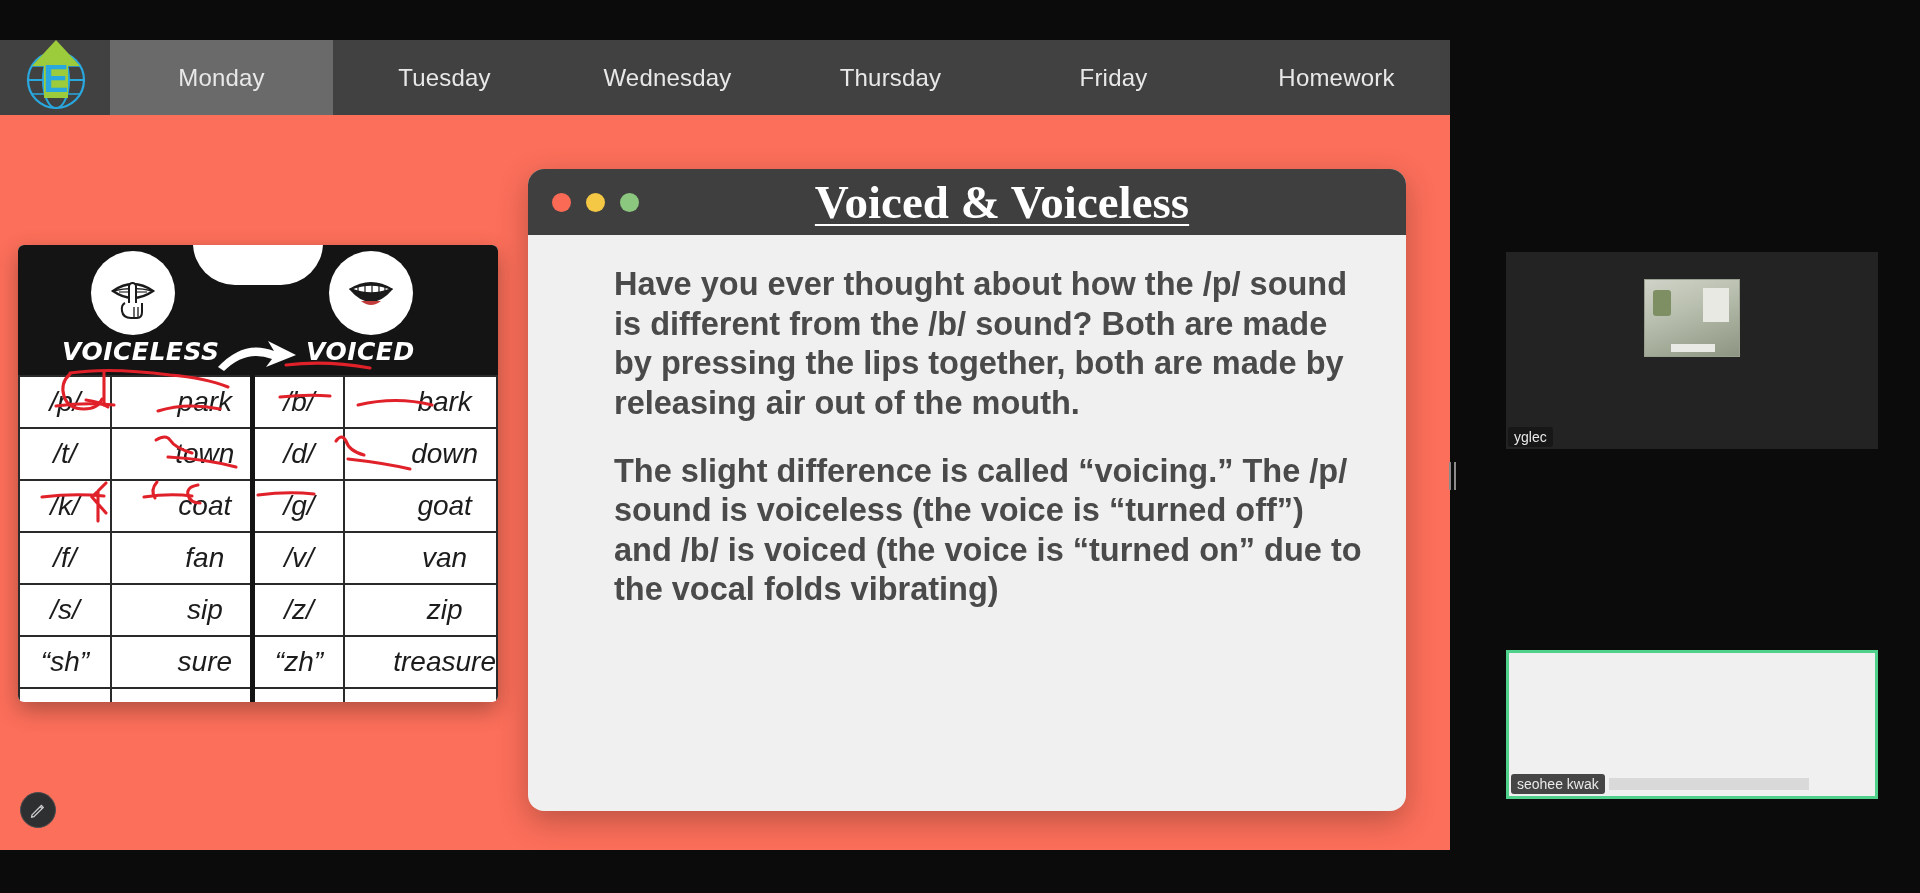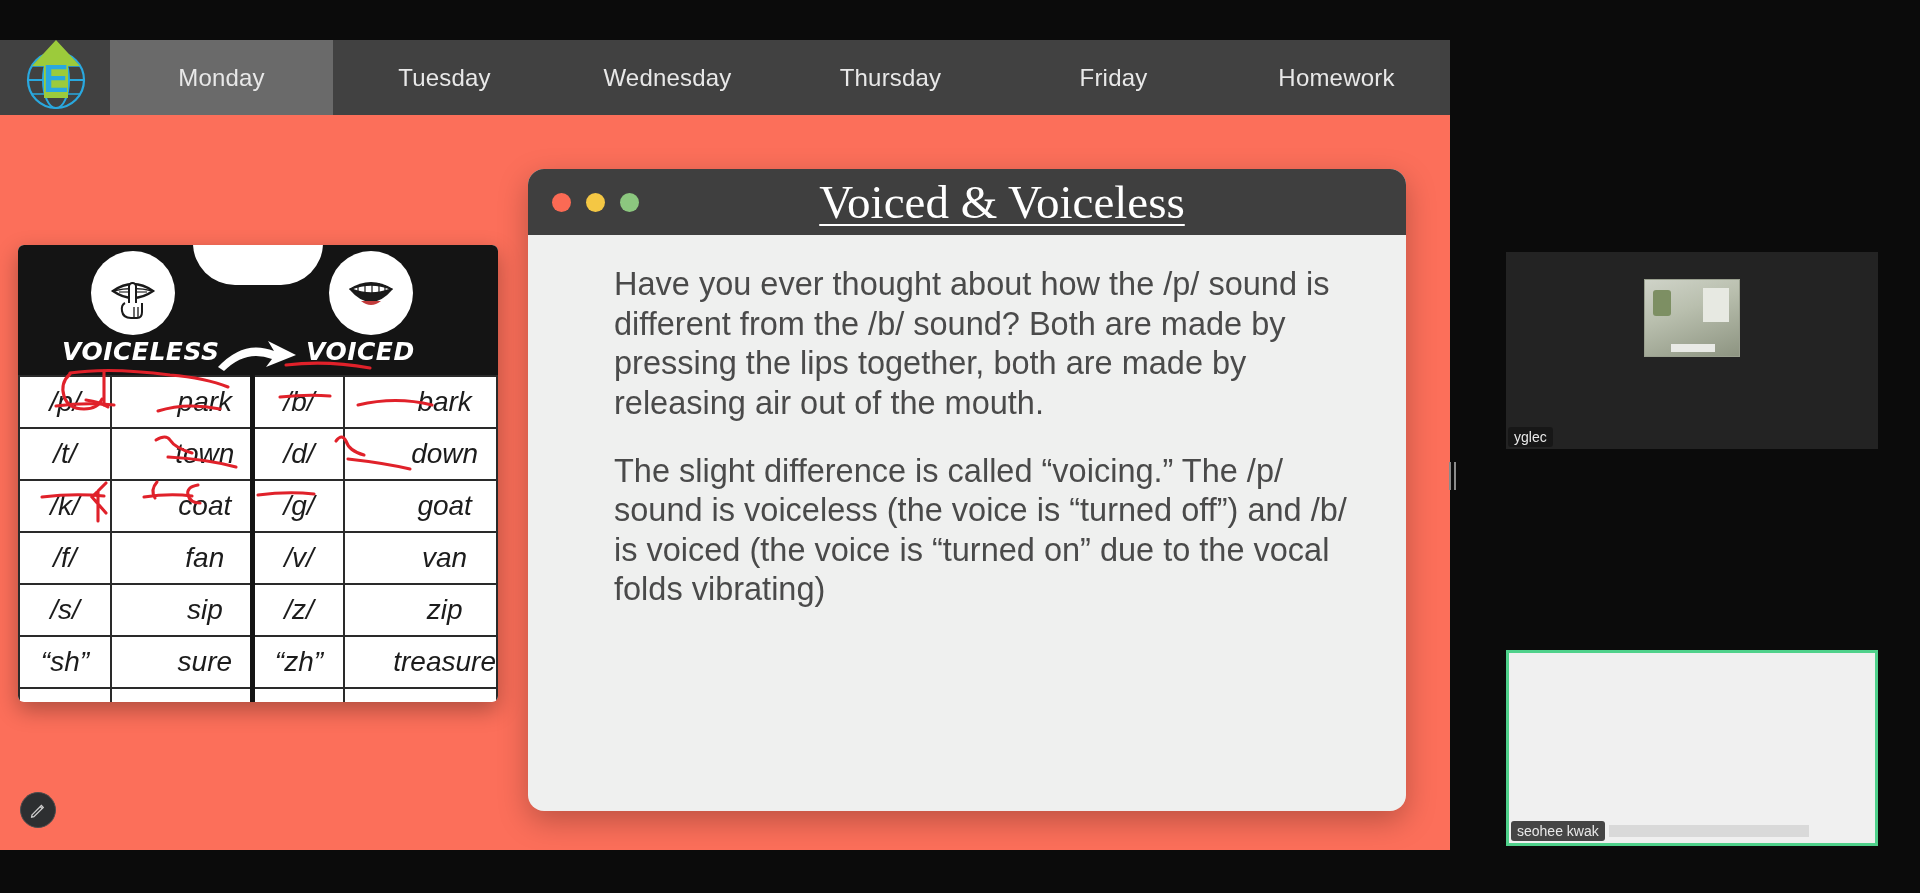--- a/index.html
+++ b/index.html
@@ -32,20 +32,21 @@
   #logo-slot { width: 110px; height: 75px; position: relative; flex: 0 0 auto; }
   #logo-slot svg { position: absolute; left: 14px; top: -4px; }
 
   
   #slide-card {
     position: absolute; left: 528px; top: 129px;
     width: 878px; height: 642px;
     border-radius: 16px; overflow: hidden;
     box-shadow: 0 10px 30px rgba(0,0,0,.25);
     background: #eff0ef;
+    font-weight: bold;
   }
   #slide-titlebar {
     height: 66px; background: #3f3f3f; position: relative;
     display: flex; align-items: center;
   }
   .dots { position: absolute; left: 24px; top: 24px; display: flex; gap: 15px; }
   .dot { width: 19px; height: 19px; border-radius: 50%; }
   .dot.red { background: #fb6a54; }
   .dot.yellow { background: #f4c744; }
   .dot.green { background: #8cc77f; }
@@ -128,21 +129,21 @@
   .tile .namebadge {
     position: absolute; left: 2px; bottom: 2px;
     background: rgba(20,20,20,.78); color: #e9e9e9;
     font-size: 14px; padding: 2px 6px; border-radius: 3px;
     font-family: "Liberation Sans", sans-serif; white-space: nowrap;
   }
   #tile-1 { top: 0; height: 208px; background: #f1f1f1; }
   #tile-1 .inner-blank { position: absolute; inset: 0 0 0 10px; background: #f2f2f2; }
   #tile-2 { top: 210px; height: 197px; background: #232323; }
   #tile-3 { top: 409px; height: 197px; }
-  #tile-4 { top: 608px; height: 196px; background: #f0f0f0; border: 3px solid #4fd18b; }
+  #tile-4 { top: 608px; height: 149px; background: #f0f0f0; border: 3px solid #4fd18b; }
 
   
   .cam-room {
     position: absolute; left: 138px; top: 27px; width: 96px; height: 78px;
     background: linear-gradient(160deg,#cfd3c8 0%,#b9bfae 40%,#8d9481 100%);
     border: 1px solid #9aa08f;
   }
   .cam-room .pot { position: absolute; left: 8px; top: 10px; width: 18px; height: 26px; background: #7d8f63; border-radius: 3px; }
   .cam-room .win { position: absolute; right: 10px; top: 8px; width: 26px; height: 34px; background: #e7e9e2; }
   .cam-room .cap { position: absolute; left: 26px; bottom: 4px; width: 44px; height: 8px; background: #e9eae6; }

